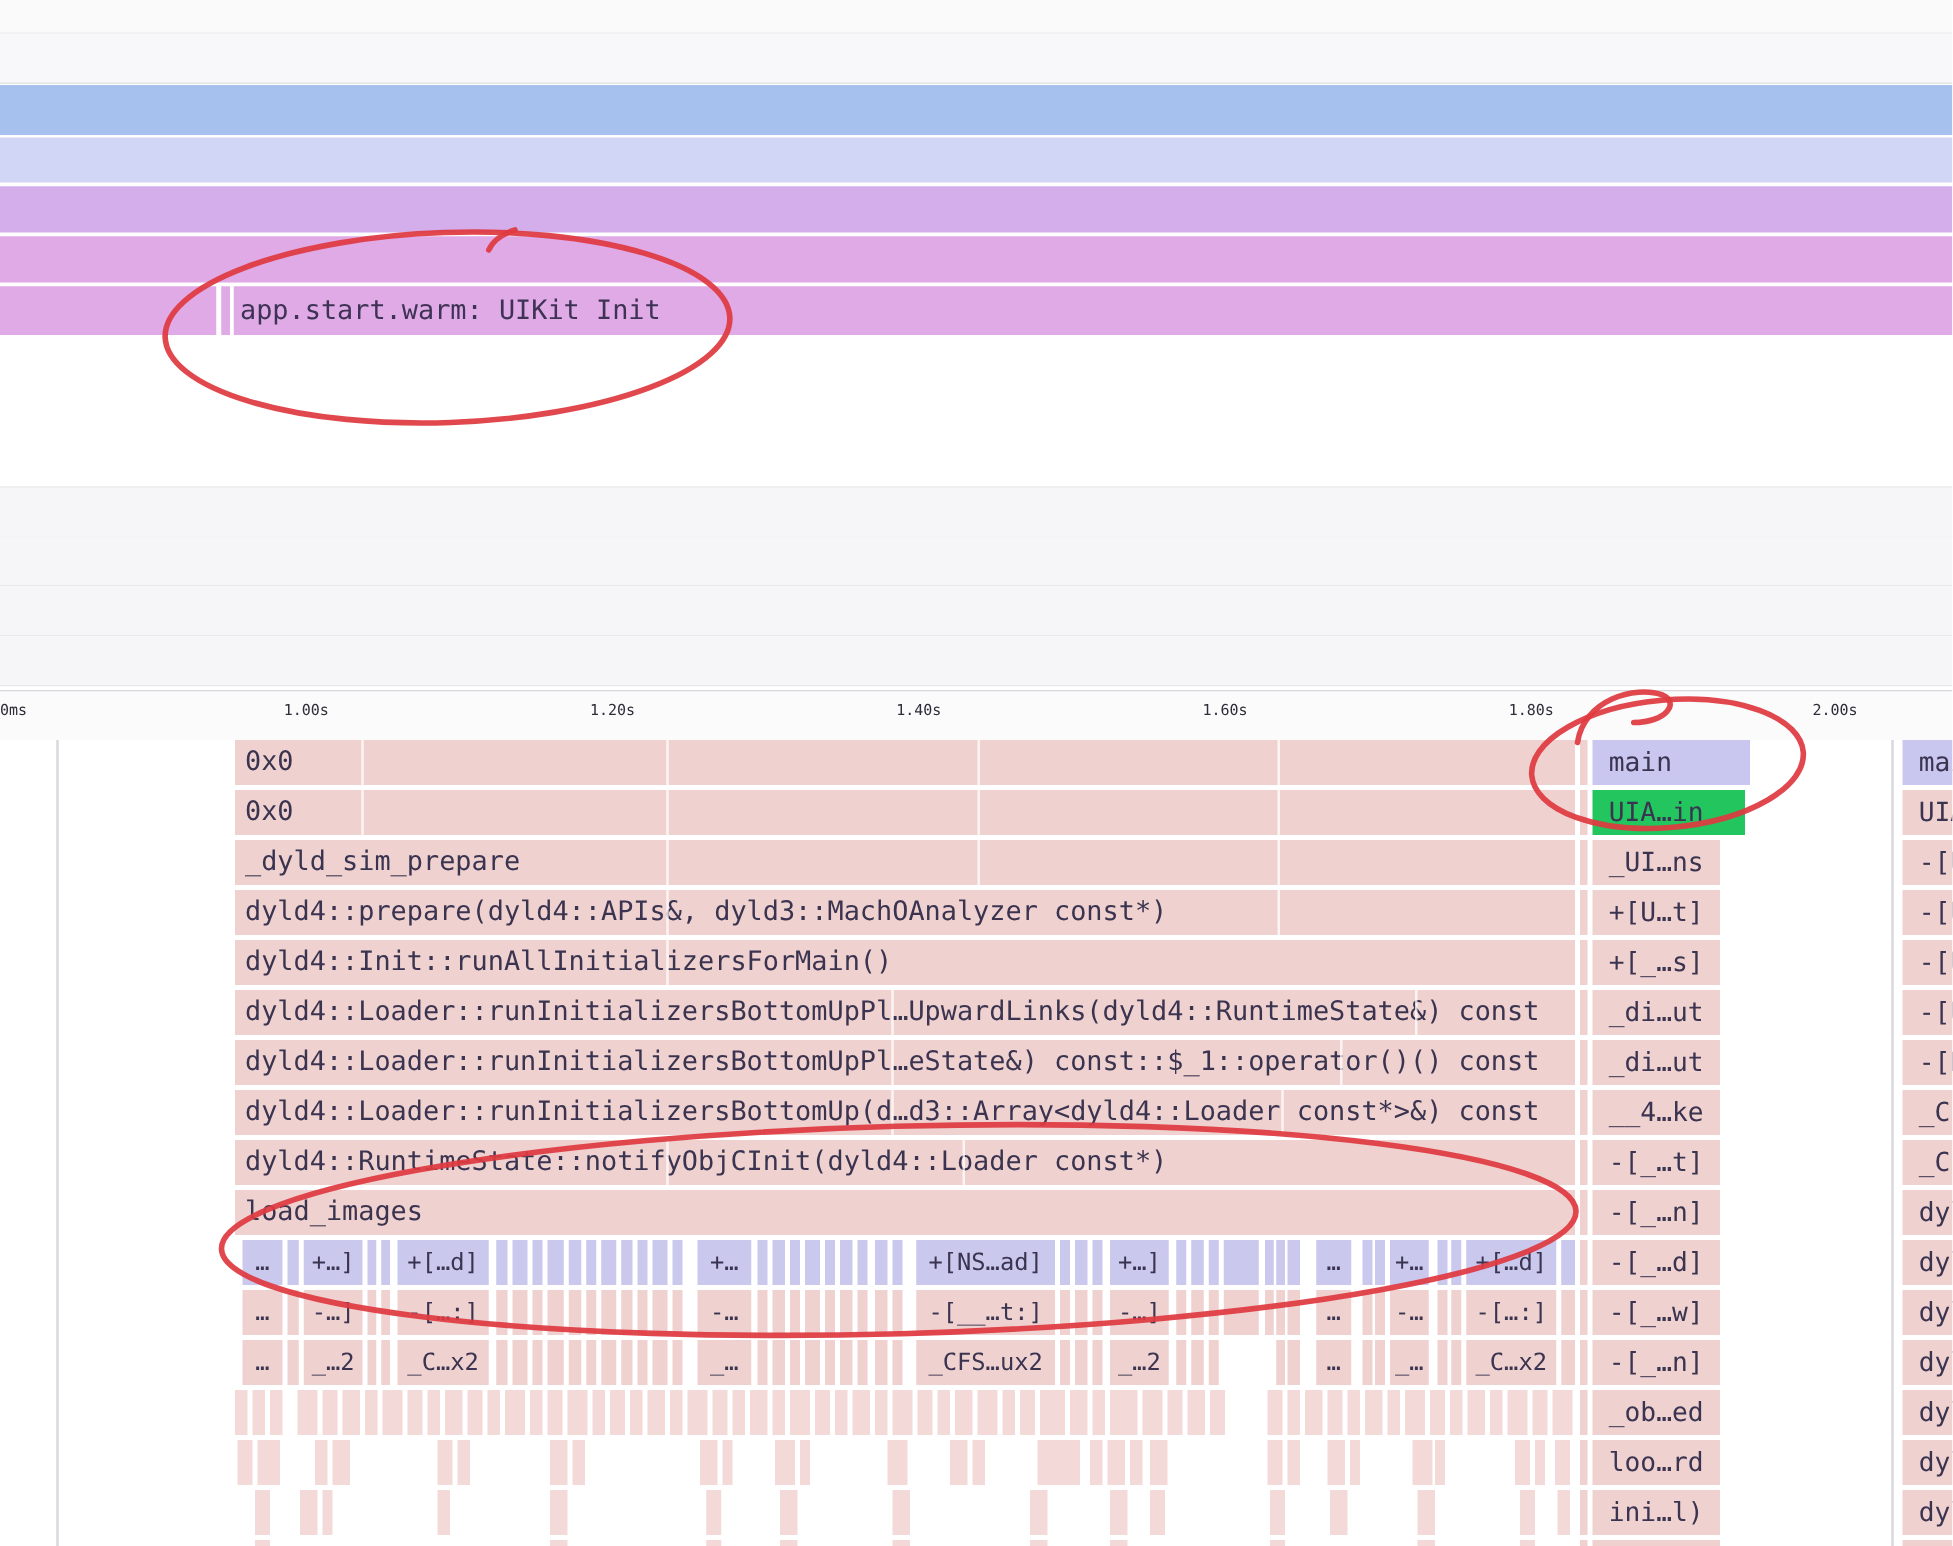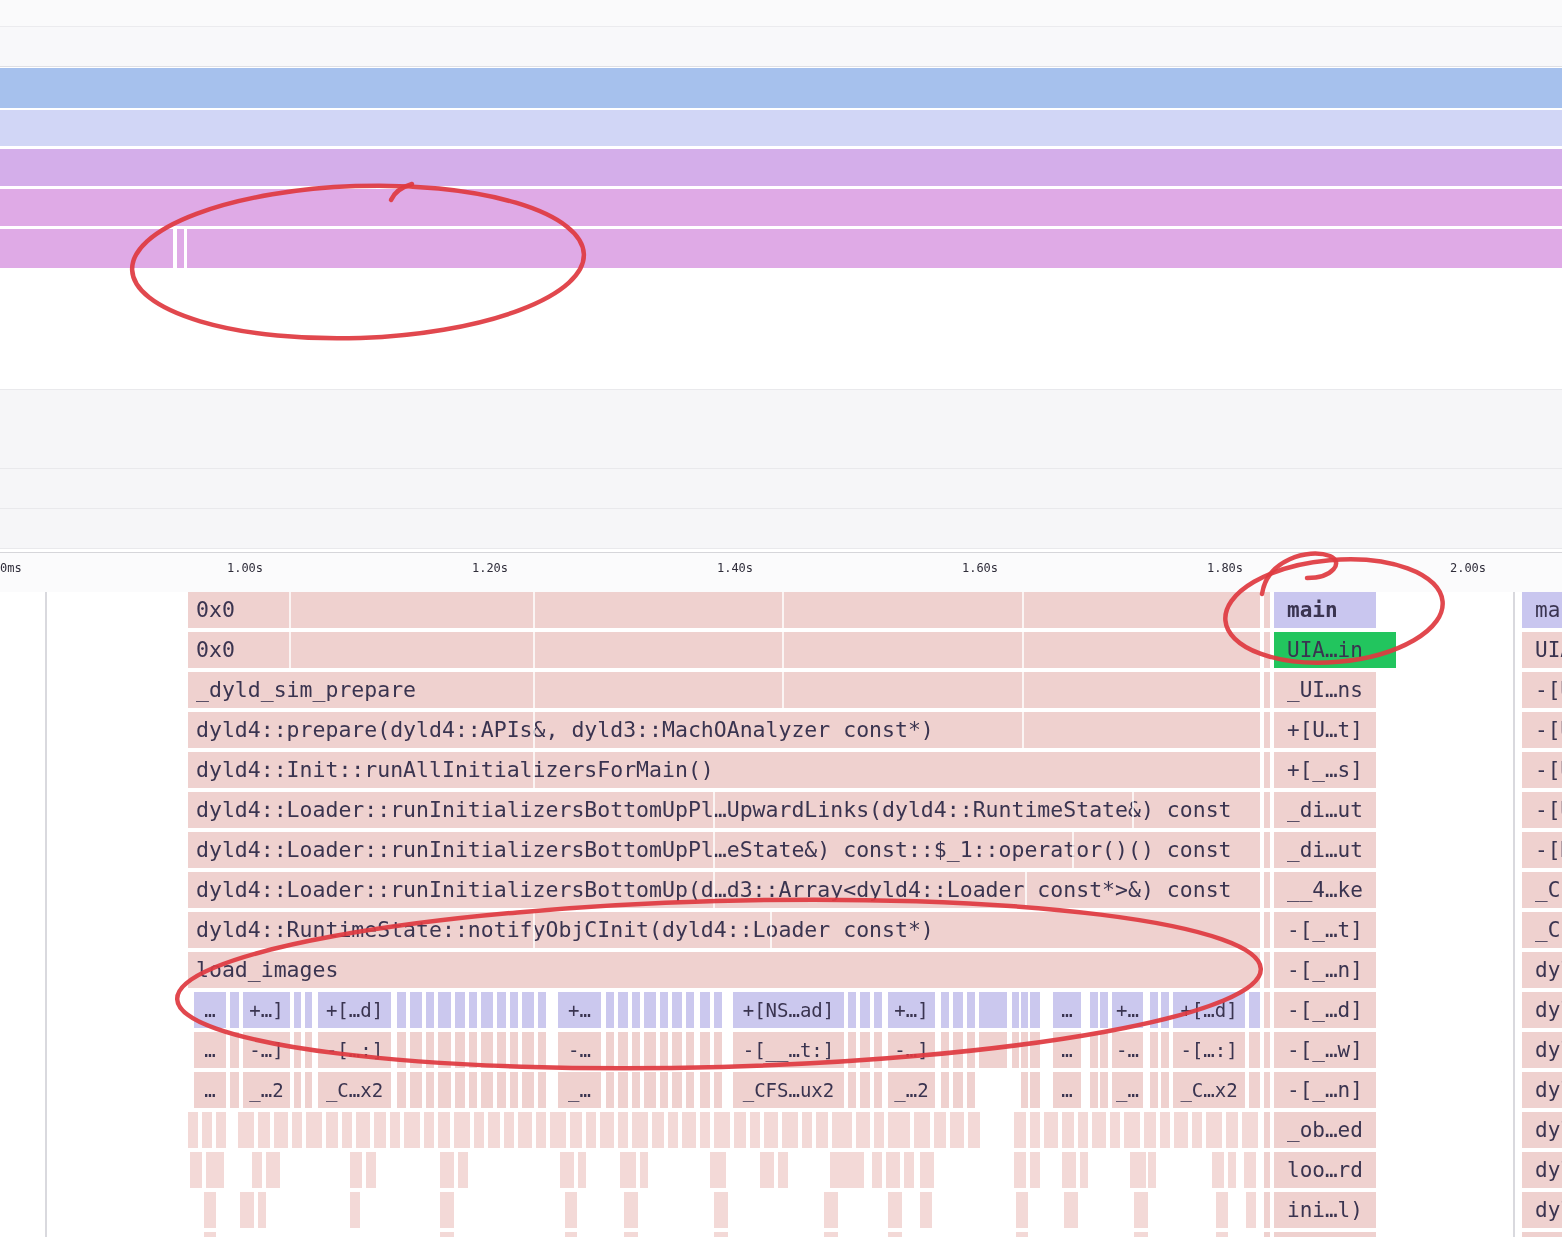--- a/index.html
+++ b/index.html
@@ -42,20 +42,21 @@
       <div style="position: absolute; left: 0px; top: 68px; width: 1562px; height: 40px; background: rgb(166, 193, 237); border-bottom: none;"></div>
       <div style="position: absolute; left: 0px; top: 110px; width: 1562px; height: 36px; background: rgb(209, 214, 246); border-bottom: none;"></div>
       <div style="position: absolute; left: 0px; top: 149px; width: 1562px; height: 37px; background: rgb(212, 174, 234); border-bottom: none;"></div>
       <div style="position: absolute; left: 0px; top: 189px; width: 1562px; height: 37px; background: rgb(223, 170, 230); border-bottom: none;"></div>
       <div style="position: absolute; left: 0px; top: 229px; width: 1562px; height: 39px; background: none; border-bottom: none;">
         <div style="position: absolute; left: 0px; top: 0px; width: 173px; height: 39px; background: rgb(223, 170, 230);"></div>
         <div style="position: absolute; left: 177px; top: 0px; width: 7px; height: 39px; background: rgb(223, 170, 230);"></div>
         <div style="position: absolute; left: 187px; top: 0px; width: 1375px; height: 39px; background: rgb(223, 170, 230);"></div>
       </div>
     </div>
+  <div id="interval-label">app.start.warm: UIKit Init</div>
   <div id="gray-layer">
       <div style="position: absolute; left: 0px; top: 389px; width: 1562px; height: 39px; background: rgb(246, 246, 248); border-top: 1px solid rgb(233, 233, 236); border-bottom: 1px solid rgb(233, 233, 236);"></div>
       <div style="position: absolute; left: 0px; top: 429px; width: 1562px; height: 39px; background: rgb(246, 246, 248); border-top: none; border-bottom: 1px solid rgb(233, 233, 236);"></div>
       <div style="position: absolute; left: 0px; top: 469px; width: 1562px; height: 39px; background: rgb(246, 246, 248); border-top: none; border-bottom: 1px solid rgb(233, 233, 236);"></div>
       <div style="position: absolute; left: 0px; top: 509px; width: 1562px; height: 39px; background: rgb(246, 246, 248); border-top: none; border-bottom: 1px solid rgb(233, 233, 236);"></div>
     </div>
   <div id="axis" class="abs" style="left: 0px; top: 552px; width: 1562px; height: 40px; background: rgb(251, 251, 252); border-top: 1px solid rgb(214, 214, 218);">
       <span class="tick left-flush" style="left: 0px;">0ms</span>
       <span class="tick" style="left: 245px;">1.00s</span>
       <span class="tick" style="left: 490px;">1.20s</span>
@@ -443,21 +444,21 @@
       <div style="position: absolute; left: 1264px; top: 872px; width: 6px; height: 36px; background: rgb(239, 209, 207);"></div>
       <div style="position: absolute; left: 1264px; top: 912px; width: 6px; height: 36px; background: rgb(239, 209, 207);"></div>
       <div style="position: absolute; left: 1264px; top: 952px; width: 6px; height: 36px; background: rgb(239, 209, 207);"></div>
       <div style="position: absolute; left: 1264px; top: 992px; width: 6px; height: 36px; background: rgb(239, 209, 207);"></div>
       <div style="position: absolute; left: 1264px; top: 1032px; width: 6px; height: 36px; background: rgb(239, 209, 207);"></div>
       <div style="position: absolute; left: 1264px; top: 1072px; width: 6px; height: 36px; background: rgb(239, 209, 207);"></div>
       <div style="position: absolute; left: 1264px; top: 1112px; width: 6px; height: 36px; background: rgb(239, 209, 207);"></div>
       <div style="position: absolute; left: 1264px; top: 1152px; width: 6px; height: 36px; background: rgb(239, 209, 207);"></div>
       <div style="position: absolute; left: 1264px; top: 1192px; width: 6px; height: 36px; background: rgb(239, 209, 207);"></div>
       <div style="position: absolute; left: 1264px; top: 1232px; width: 6px; height: 36px; background: rgb(239, 209, 207);"></div>
-      <div style="position: absolute; left: 1274px; top: 592px; width: 102px; height: 36px; background: rgb(201, 198, 239); font-weight: bold;">
+      <div style="position: absolute; left: 1274px; top: 592px; width: 126px; height: 36px; background: rgb(201, 198, 239);">
         <div class="colcell-label">main</div>
       </div>
       <div style="position: absolute; left: 1274px; top: 632px; width: 122px; height: 36px; background: #22c55e;">
         <div class="colcell-label">UIA…in</div>
       </div>
       <div style="position: absolute; left: 1274px; top: 672px; width: 102px; height: 36px; background: rgb(239, 209, 207);">
         <div class="colcell-label">_UI…ns</div>
       </div>
       <div style="position: absolute; left: 1274px; top: 712px; width: 102px; height: 36px; background: rgb(239, 209, 207);">
         <div class="colcell-label">+[U…t]</div>

